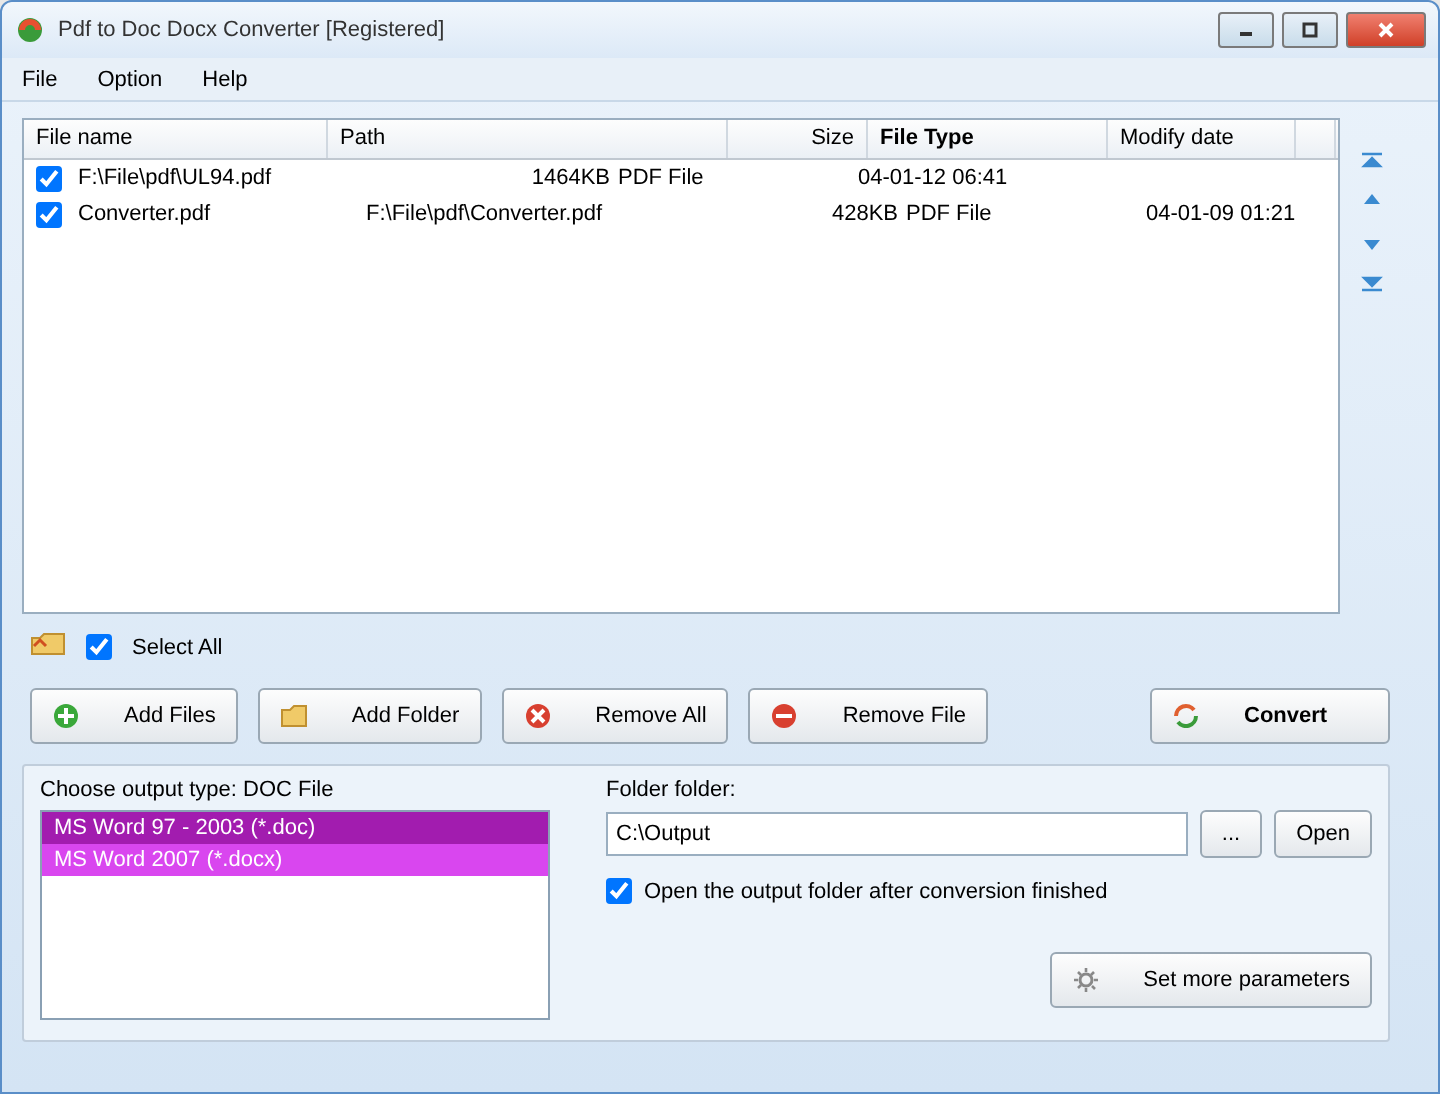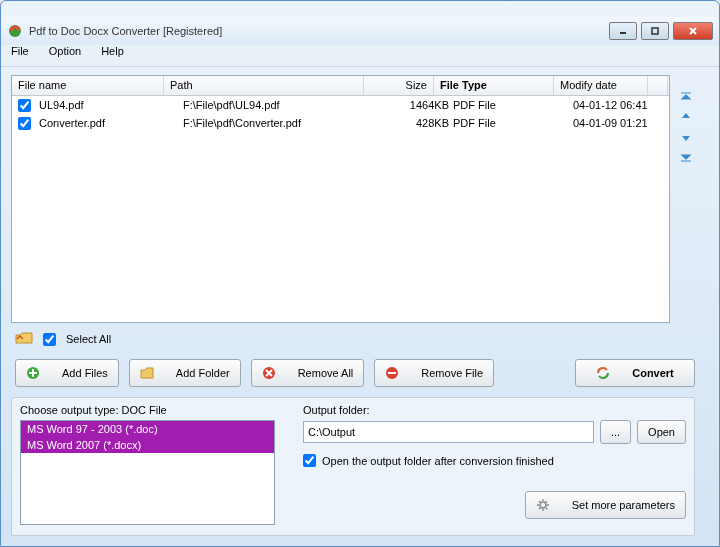--- a/index.html
+++ b/index.html
@@ -1,25 +1,25 @@
 <!DOCTYPE html>
 <html><head>
 <meta charset="utf-8">
 <style>
 * { box-sizing: border-box; margin: 0; padding: 0; font-family: Tahoma, Arial, sans-serif; font-size: 11px; }
 body { background: #e8e8e8; width: 720px; height: 547px; overflow: hidden; }
 .window { width: 720px; height: 547px; background: linear-gradient(#ebf3fb, #d4e4f4); border: 1px solid #5a8ec8; border-radius: 6px 6px 0 0; display: flex; flex-direction: column; }
-.titlebar { height: 28px; display: flex; align-items: center; padding: 0 6px; background: linear-gradient(#f2f7fc, #dce9f7); border-radius: 6px 6px 0 0; margin-top: 16px; }
+.titlebar { height: 28px; display: flex; align-items: center; padding: 0 6px; background: linear-gradient(#f2f7fc, #dce9f7); border-radius: 6px 6px 0 0; }
 .titlebar-icon { width: 16px; height: 16px; margin-right: 6px; }
 .title-text { flex: 1; color: #333; }
 .win-buttons { display: flex; gap: 4px; }
 .win-btn { width: 28px; height: 18px; border: 1px solid #7a7a7a; border-radius: 2px; display: flex; align-items: center; justify-content: center; }
 .win-btn.minmax { background: linear-gradient(#e8f0f8, #c8dcea); }
 .win-btn.close { background: linear-gradient(#f08070, #d04028); color: #fff; width: 40px; }
-.menubar { height: 22px; display: flex; gap: 20px; padding: 0 10px; background: #e8f0f8; border-bottom: 1px solid #c8d8e8; }
+.menubar { height: 22px; display: flex; align-items: center; gap: 20px; padding: 0 10px; background: #e8f0f8; border-bottom: 1px solid #c8d8e8; }
 .menubar span { cursor: default; }
 .content { flex: 1; padding: 8px 24px 10px 10px; display: flex; flex-direction: column; gap: 6px; }
 .list-area { display: flex; gap: 6px; }
 .file-list { flex: 1; background: #fff; border: 1px solid #9aaec0; height: 248px; }
 .col-headers { display: flex; height: 20px; background: linear-gradient(#fdfdfd, #ebf0f5); border-bottom: 1px solid #c0c8d0; }
 .col-headers div { border-right: 1px solid #d0d8e0; padding: 3px 6px; white-space: nowrap; overflow: hidden; }
 .col-name { width: 152px; }
 .col-path { width: 200px; }
 .col-size { width: 70px; text-align: right; }
 .col-type { width: 120px; font-weight: bold; }
@@ -34,28 +34,28 @@
 .row .c-type { width: 120px; }
 .row .c-date { width: 94px; }
 .side-arrows { width: 20px; display: flex; flex-direction: column; gap: 4px; padding-top: 14px; align-items: center; }
 .arrow-btn { width: 16px; height: 16px; display: flex; align-items: center; justify-content: center; }
 .arrow-btn svg { width: 14px; height: 14px; }
 .selall-row { display: flex; align-items: center; gap: 10px; padding: 2px 4px; }
 .up-folder-icon svg { width: 18px; height: 14px; }
 .button-row { display: flex; gap: 10px; padding: 4px 0 4px 4px; }
 .button-row .spacer { flex: 1; }
 button.btn { height: 28px; padding: 0 10px; background: linear-gradient(#fdfdfd, #e4e8ec); border: 1px solid #9aa8b4; border-radius: 3px; display: flex; align-items: center; gap: 22px; cursor: default; }
-button.convert { width: 120px; justify-content: center; font-weight: bold; }
+button.convert { width: 120px; font-weight: bold; }
 .icon { width: 14px; height: 14px; display: flex; align-items: center; justify-content: center; }
 .bottom-panel { border: 1px solid #c0cddb; background: #ecf3fa; padding: 6px 8px 10px 8px; border-radius: 2px; display: flex; gap: 28px; }
 .out-type { width: 255px; }
 .out-type-label { margin-bottom: 4px; }
 .type-list { border: 1px solid #8aa0b4; background: #fff; height: 105px; }
 .type-item { padding: 2px 6px; color: #fff; background: #a21caf; }
-.type-item.inactive { background: #a21caf; }
+.type-item.inactive { background: #d946ef; }
 .out-folder { flex: 1; }
 .folder-label { margin-bottom: 4px; }
 .folder-row { display: flex; gap: 6px; align-items: center; }
 .folder-input { flex: 1; height: 22px; border: 1px solid #9aaec0; padding: 2px 4px; background: #fff; }
 .small-btn { height: 24px; padding: 0 10px; background: linear-gradient(#fdfdfd, #e4e8ec); border: 1px solid #9aa8b4; border-radius: 3px; }
 .open-chk { margin-top: 10px; display: flex; align-items: center; gap: 6px; }
 .more-params { margin-top: 24px; display: flex; justify-content: flex-end; }
 </style>
 </head>
 <body>
@@ -101,21 +101,20 @@
           <div class="col-name">File name</div>
           <div class="col-path">Path</div>
           <div class="col-size">Size</div>
           <div class="col-type">File Type</div>
           <div class="col-date">Modify date</div>
           <div class="col-empty"></div>
         </div>
         <div id="rows-container">
             <div class="row">
               <input type="checkbox" checked="" style="">
-              <span class="cell c-name">UL94.pdf</span>
               <span class="cell c-path">F:\File\pdf\UL94.pdf</span>
               <span class="cell c-size">1464KB</span>
               <span class="cell c-type">PDF File</span>
               <span class="cell c-date">04-01-12 06:41</span>
             </div>
             <div class="row">
               <input type="checkbox" checked="" style="">
               <span class="cell c-name">Converter.pdf</span>
               <span class="cell c-path">F:\File\pdf\Converter.pdf</span>
               <span class="cell c-size">428KB</span>
@@ -209,21 +208,21 @@
 
     <div class="bottom-panel">
       <div class="out-type">
         <div class="out-type-label">Choose output type:  DOC File</div>
         <div class="type-list">
           <div class="type-item">MS Word 97 - 2003 (*.doc)</div>
           <div class="type-item inactive">MS Word 2007 (*.docx)</div>
         </div>
       </div>
       <div class="out-folder">
-        <div class="folder-label">Output folder:</div>
+        <div class="folder-label">Folder folder:</div>
         <div class="folder-row">
           <input class="folder-input" value="C:\Output" style="">
           <button class="small-btn">...</button>
           <button class="small-btn">Open</button>
         </div>
         <div class="open-chk">
           <input type="checkbox" id="openafter-chk" checked="" style="">
           <label>Open the output folder after conversion finished</label>
         </div>
         <div class="more-params">

